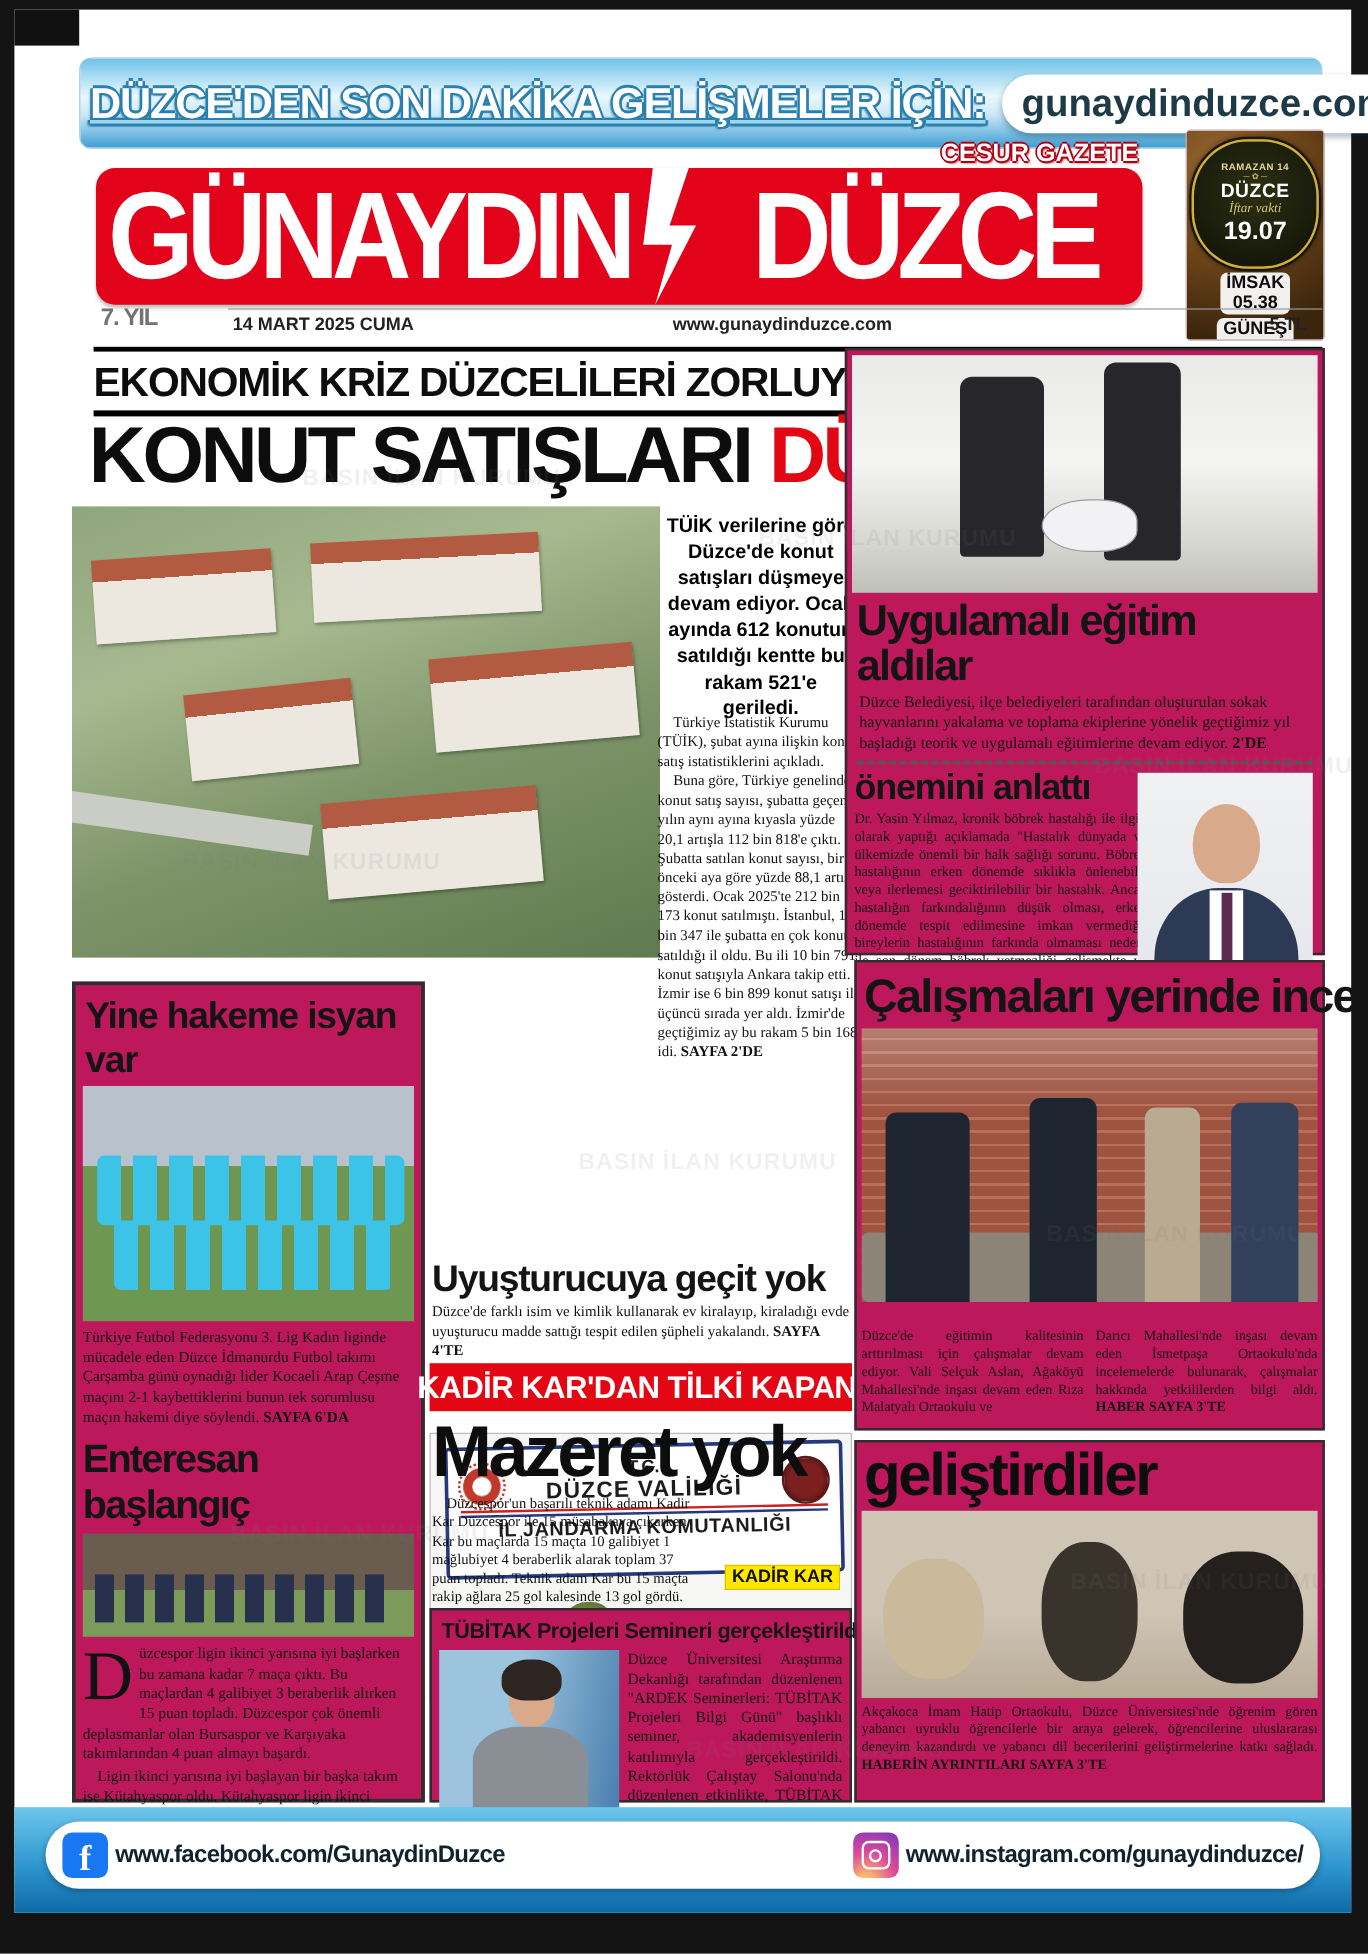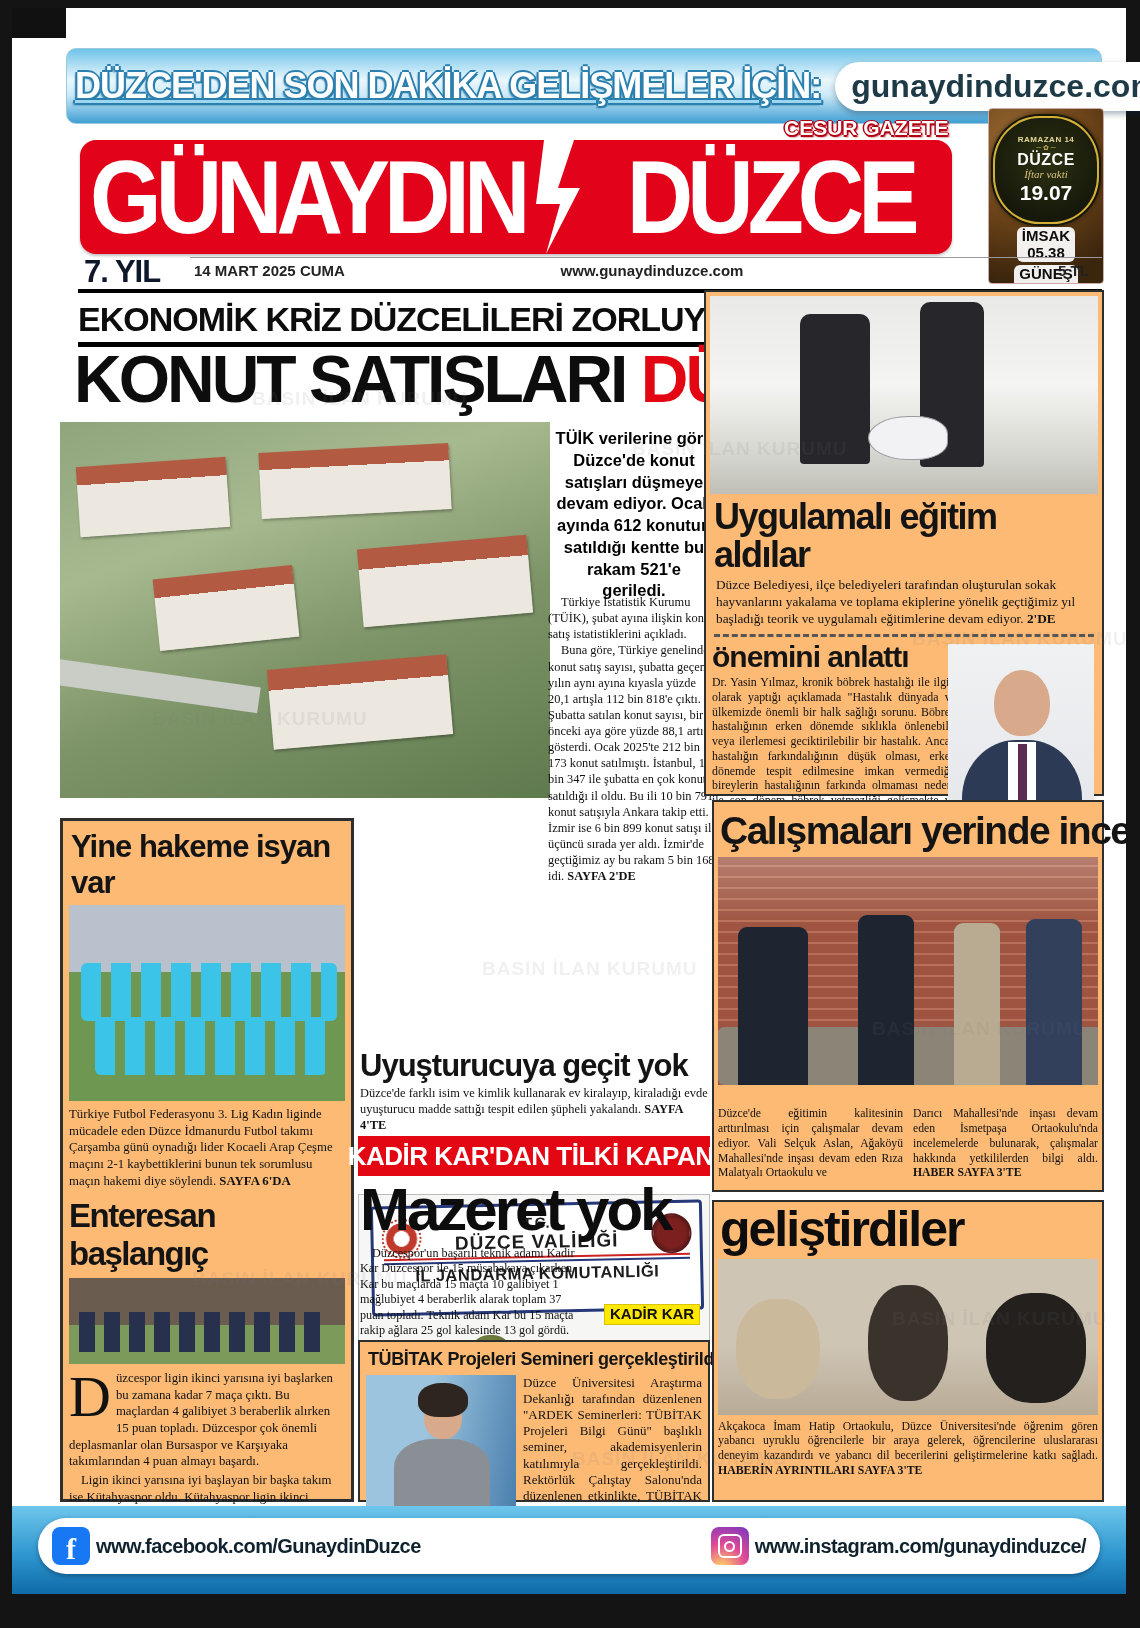--- a/index.html
+++ b/index.html
@@ -40,21 +40,21 @@
     display:flex;flex-direction:column;align-items:center;justify-content:center;color:#fff;}
   .med-l1{font-size:8px;font-weight:700;color:#e8d79a;letter-spacing:.5px;}
   .med-orn{font-size:7px;color:#c9b35e;line-height:1;}
   .med-city{font-size:16px;font-weight:800;letter-spacing:.5px;}
   .med-iftar{font-family:"Liberation Serif",serif;font-style:italic;font-size:11px;color:#d9c27a;line-height:1.05;}
   .med-time{font-size:21px;font-weight:800;}
   .chip{background:rgba(255,255,255,.93);border-radius:6px;font-weight:800;font-size:15px;color:#0d0d0d;
     padding:1px 5px;margin:3px auto 0 auto;width:fit-content;line-height:1.1;text-align:center;}
 
   
-  .yil{left:72px;top:246px;font-size:31px;font-weight:900;color:#0f172a;letter-spacing:-1px;}
+  .yil{left:72px;top:246px;font-size:20px;font-weight:900;color:#737373;letter-spacing:-1px;}
   .dl-line-thin{left:178px;top:249px;width:912px;height:0;border-top:1.5px solid #9a9a9a;}
   .dl-date{left:182px;top:254px;font-size:15px;font-weight:700;color:#222;}
   .dl-site{left:520px;top:254px;width:240px;text-align:center;font-size:15px;font-weight:700;color:#222;}
   .dl-price{left:1046px;top:254px;font-size:15px;font-weight:700;color:#222;}
   .dl-line-thick{left:66px;top:281px;width:1024px;height:0;border-top:4px solid #000;}
 
   
   .kicker{left:66px;top:292px;font-size:34px;font-weight:800;letter-spacing:-1px;color:#0d0d0d;
     border-bottom:5px solid #000;padding-bottom:3px;}
   .lead-h{left:62px;top:338px;font-size:66px;font-weight:900;letter-spacing:-3px;line-height:1;color:#0d0d0d;white-space:nowrap;}
@@ -99,21 +99,21 @@
   .rubble{position:absolute;background:#8d8478;border-radius:6px;}
   .fig-suit{position:absolute;background:#1e2430;border-radius:9px 9px 0 0;}
   .fig-hood{position:absolute;background:#b9ab91;border-radius:9px 9px 0 0;}
   .ph-woman{flex:0 0 150px;height:134px;background:linear-gradient(100deg,#9cc4de 0 40%,#4a7fae 100%);}
   .hair{position:absolute;background:#2e2420;border-radius:46% 46% 40% 40%;}
   .blazer{position:absolute;background:#8a8f96;border-radius:40% 40% 0 0;}
   .ph-class{width:100%;height:156px;background:linear-gradient(180deg,#cfc5b5 0 55%,#b8ab96 100%);}
   .blob{position:absolute;border-radius:45%;}
 
   
-  .box{border:2px solid #2e2e2e;background:#fdba74;}
+  .box{border:2px solid #2e2e2e;background:#be185d;}
   .rbox1{left:692px;top:282px;width:400px;height:506px;padding:4px;}
   .h-train{font-size:36px;font-weight:800;letter-spacing:-1.5px;color:#141414;margin:4px 2px 2px 4px;line-height:1.05;}
   .train-body{font-family:"Liberation Serif",serif;font-size:13.3px;line-height:1.28;color:#111;margin:2px 6px 0 6px;}
   .dashed{border-top:3px dashed #555;margin:7px 4px 5px 4px;}
   .kidney-wrap{position:relative;height:238px;margin:0 2px;}
   .h-kidney{font-size:30px;font-weight:800;letter-spacing:-1px;line-height:1.02;color:#141414;}
   .kidney-body{font-family:"Liberation Serif",serif;font-size:11.9px;line-height:1.24;width:244px;color:#111;text-align:justify;margin-top:3px;}
   .kidney-ref{font-family:"Liberation Serif",serif;font-weight:bold;font-size:13px;margin-top:2px;text-indent:30px;}
   .ycap{position:absolute;background:#ffe800;color:#111;font-weight:800;padding:0 5px;line-height:1.25;border:1px solid #d8c400;}
 

